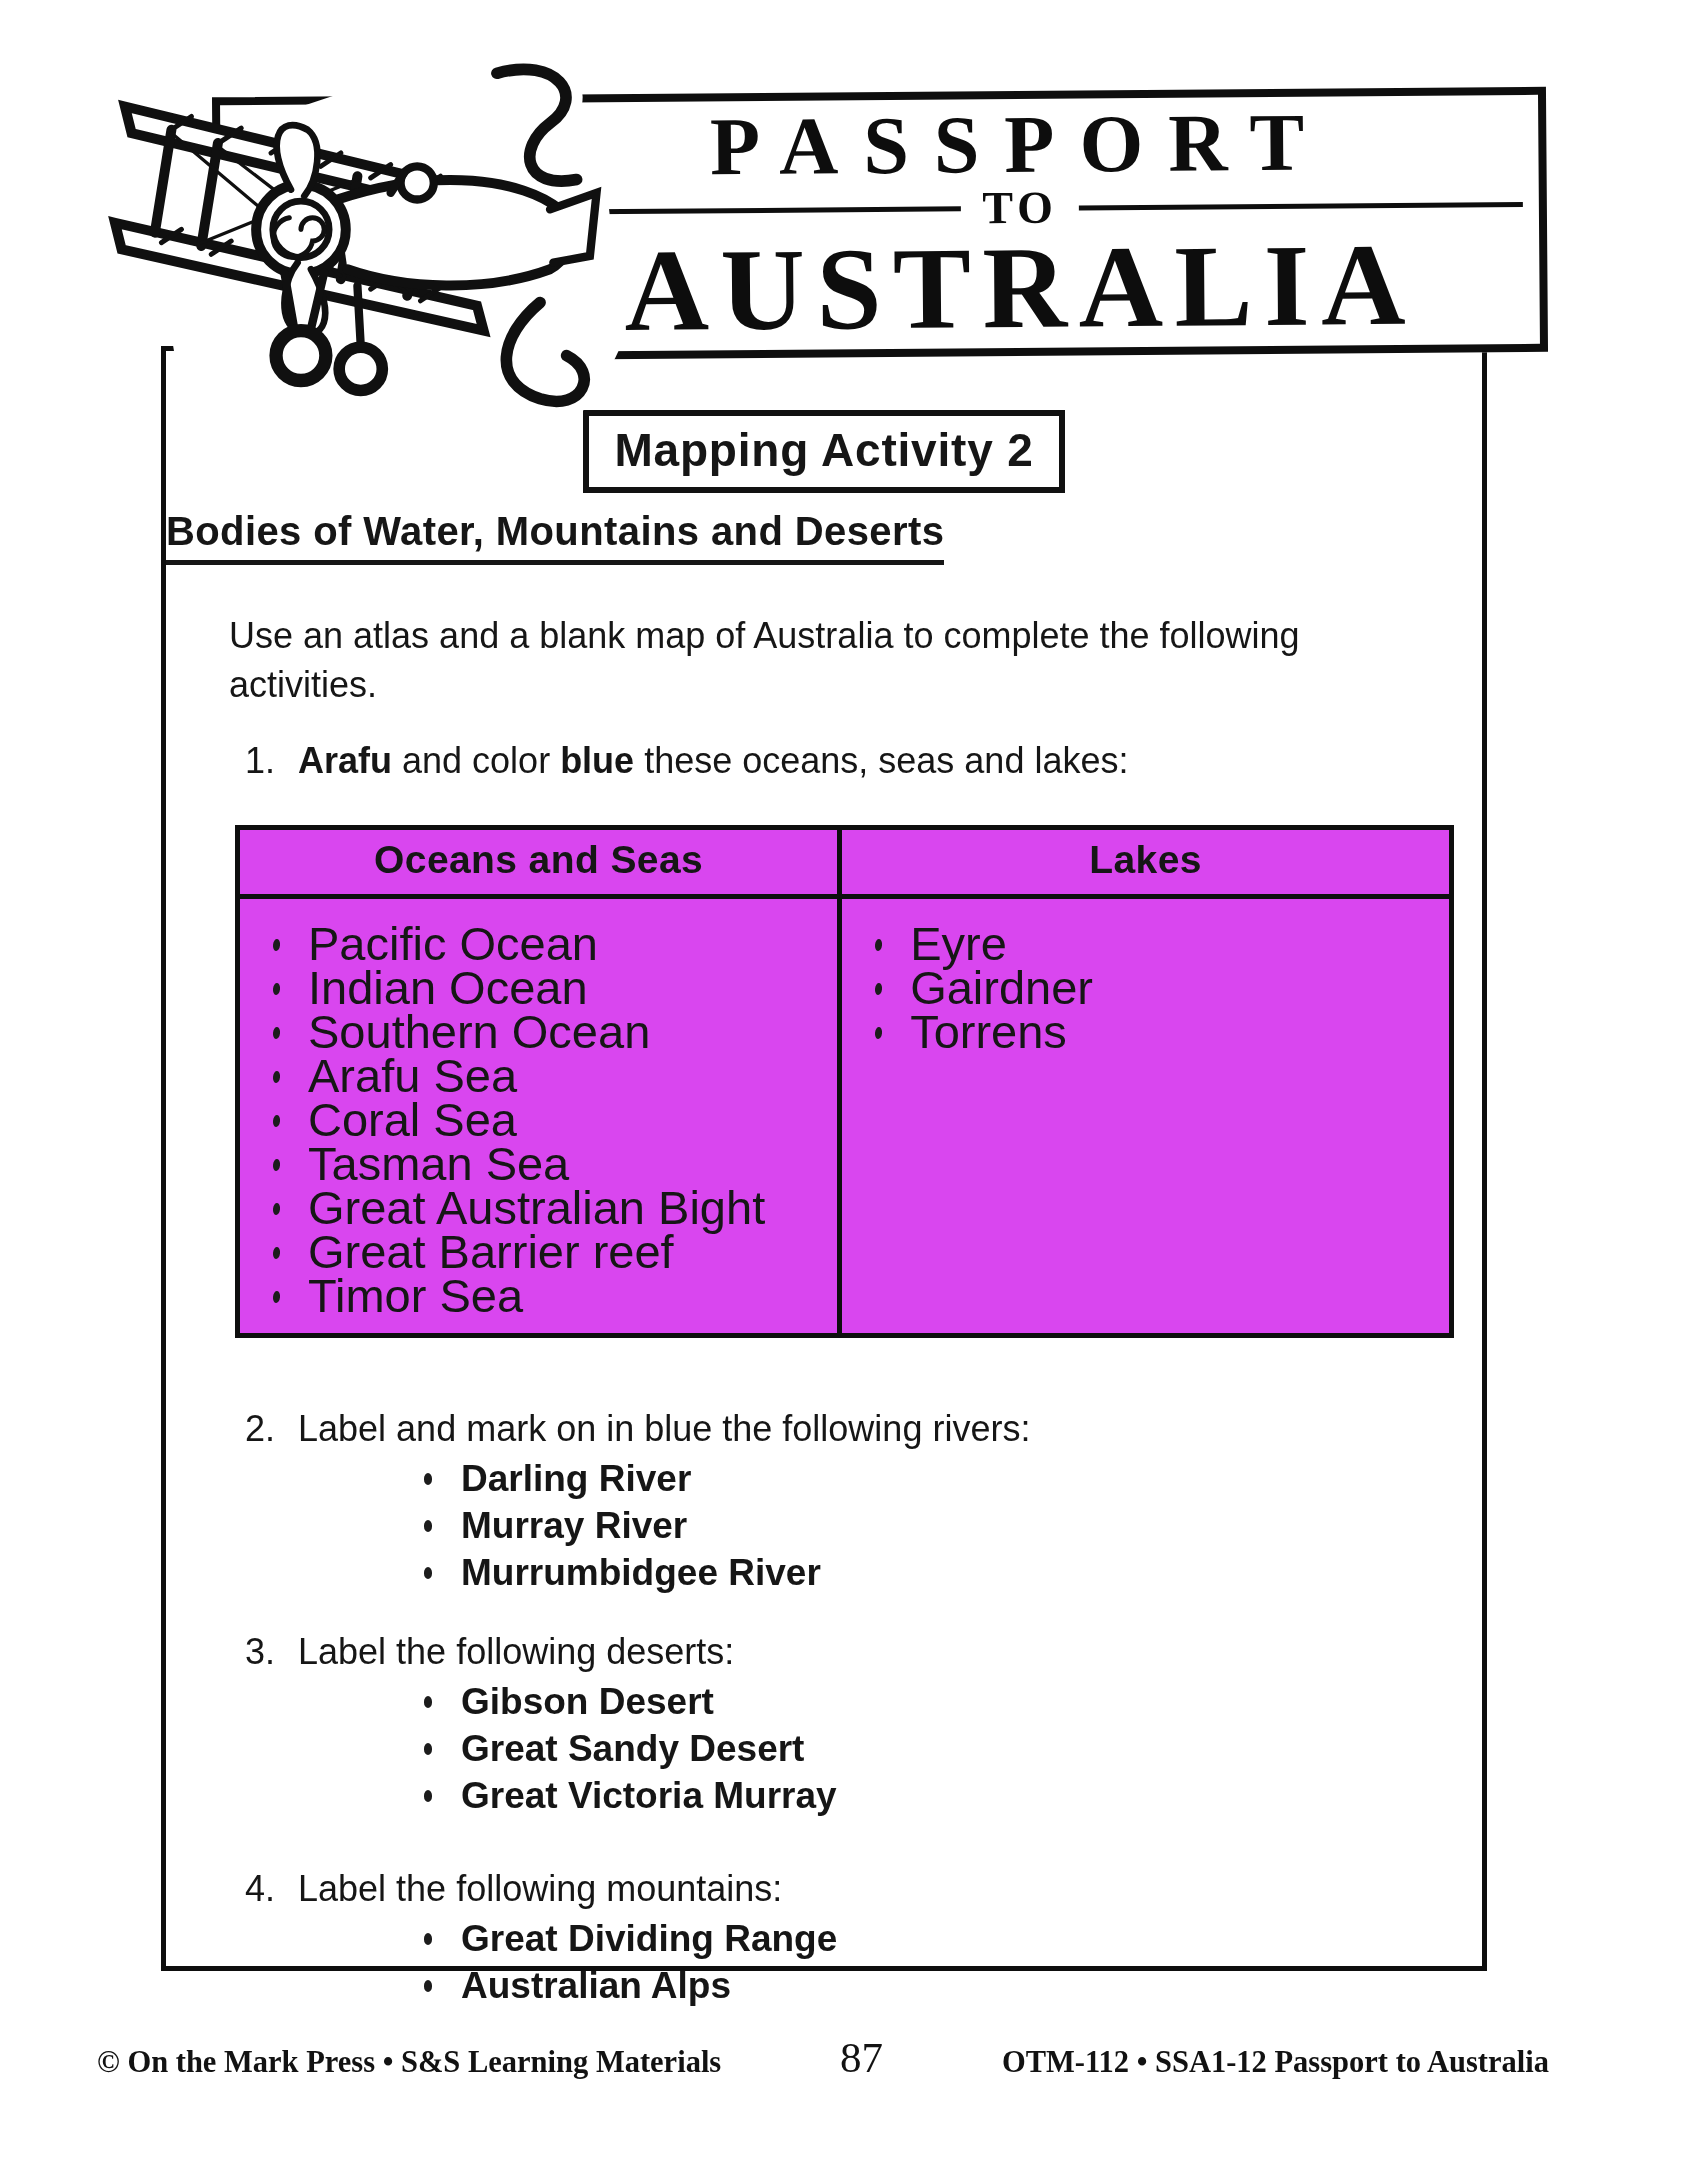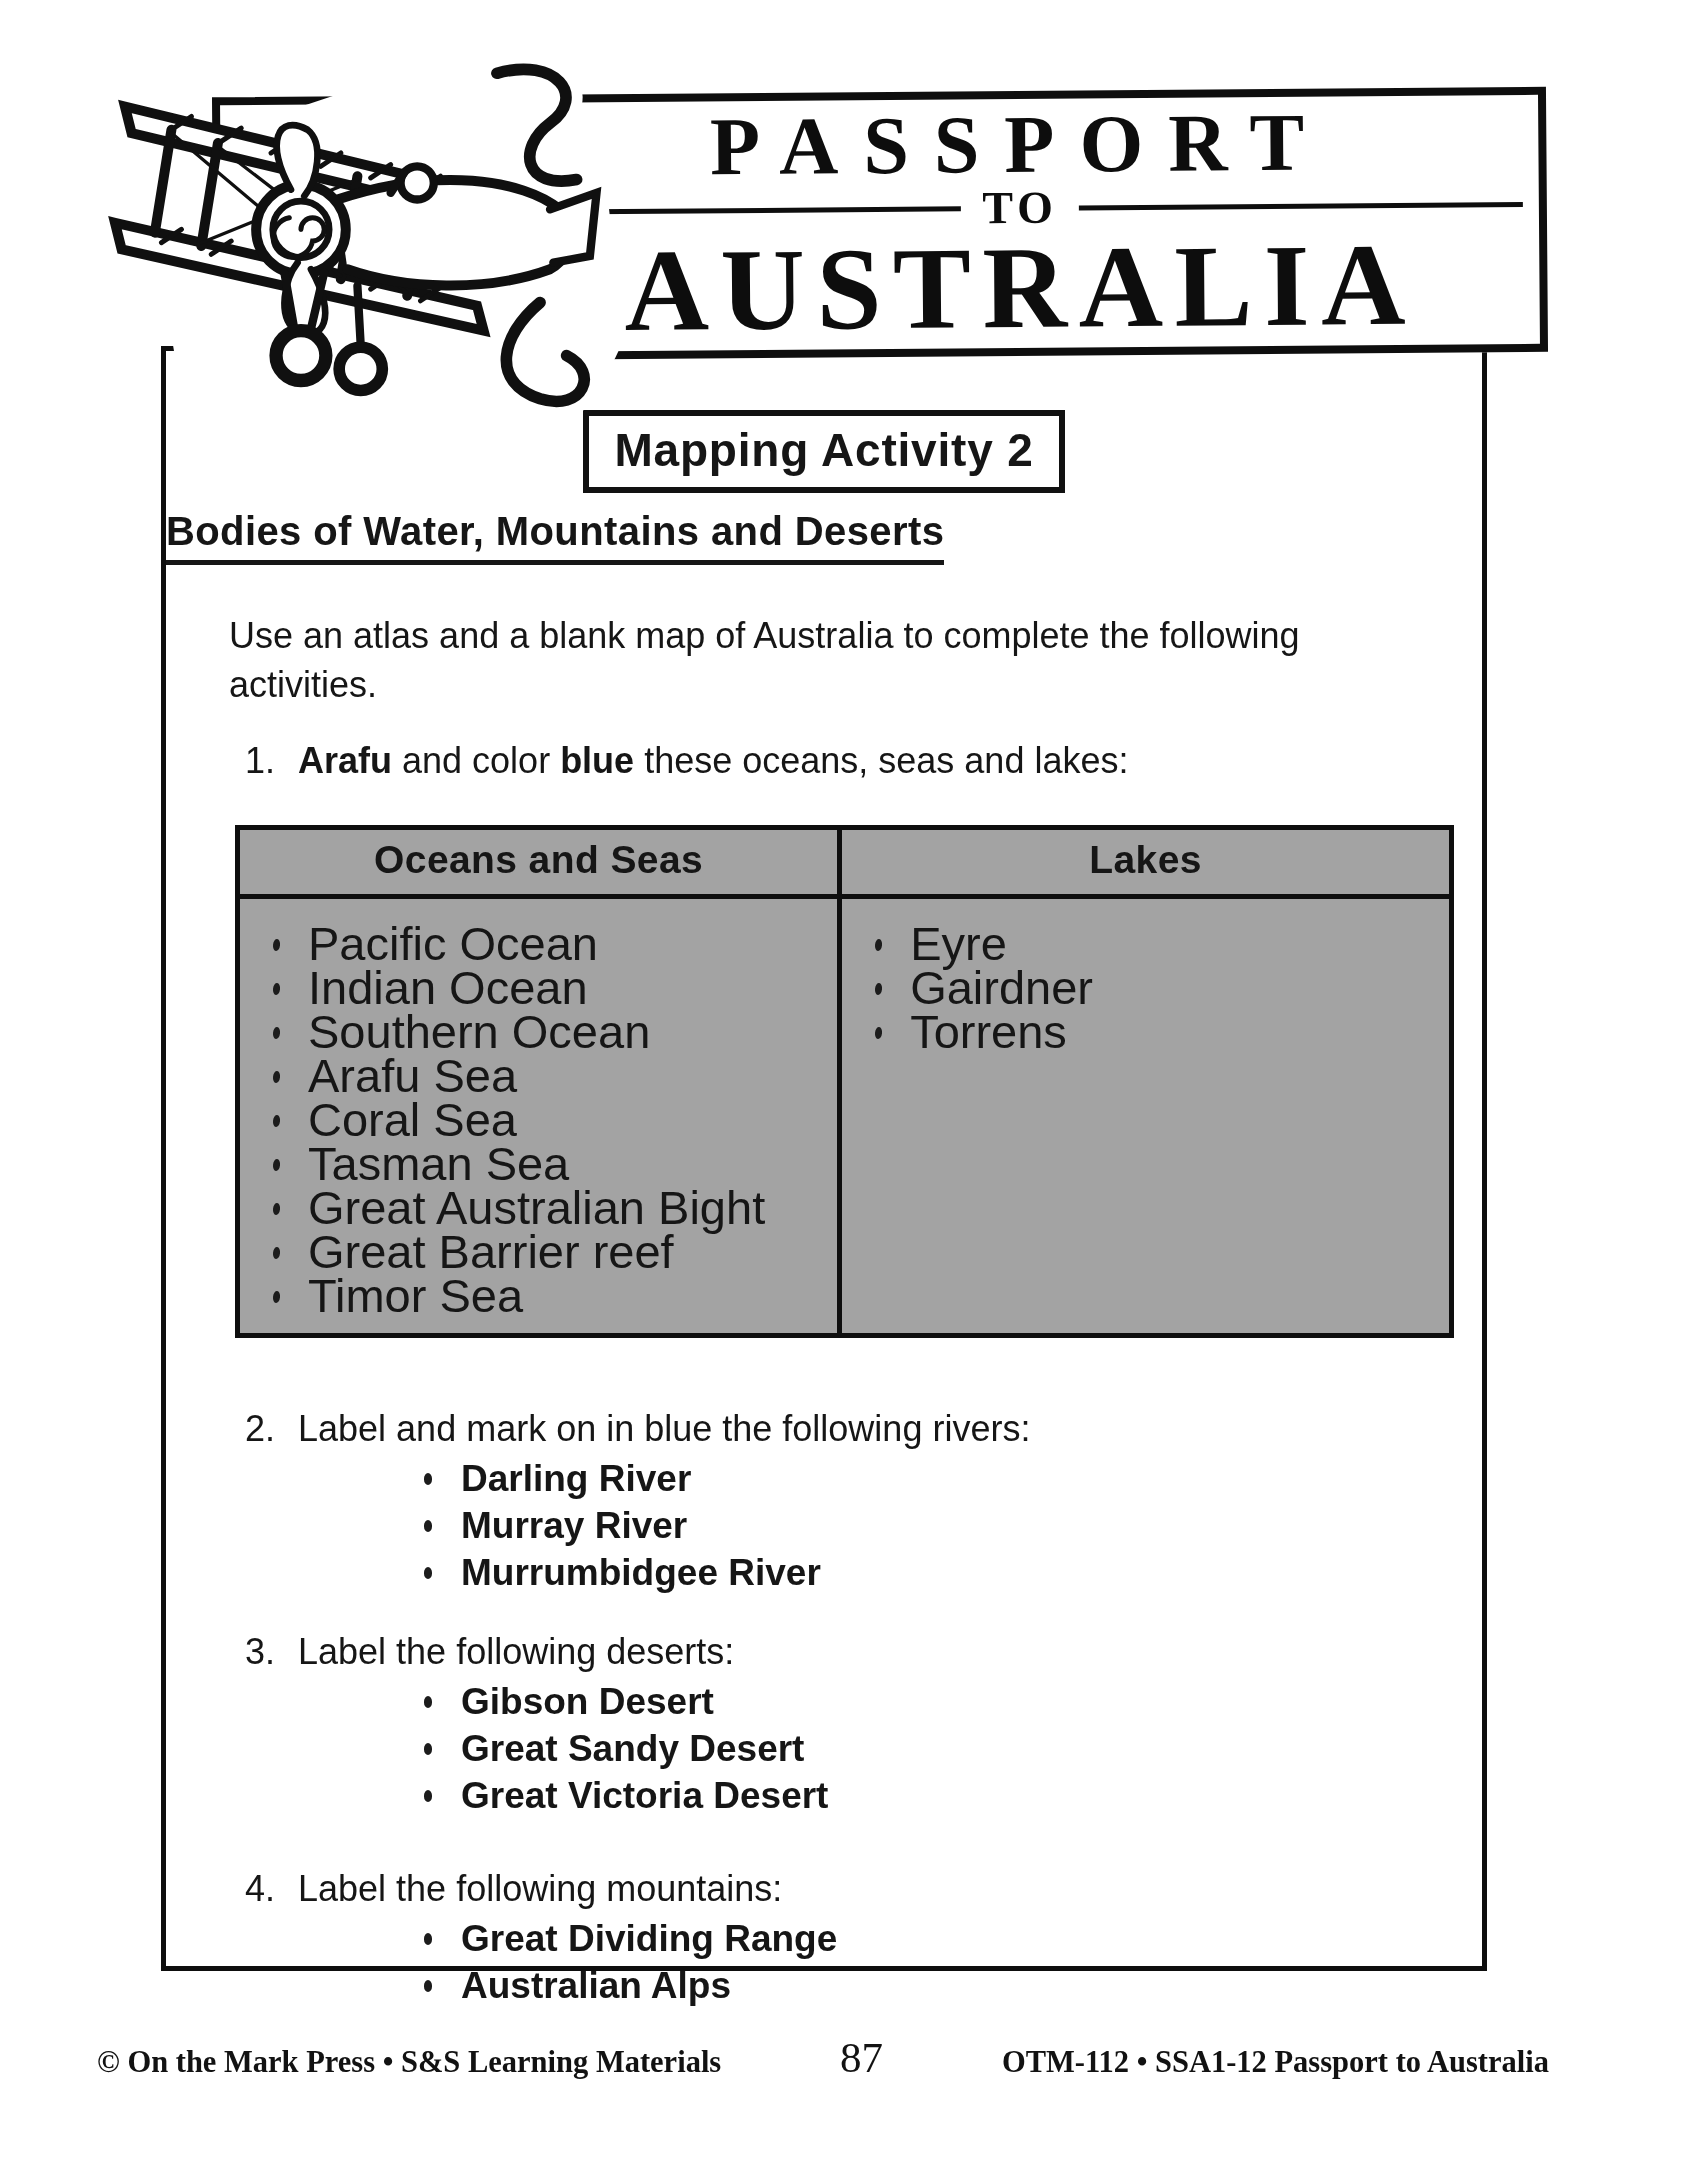--- a/index.html
+++ b/index.html
@@ -41,21 +41,21 @@
   .intro{margin:46px 49px 0 63px;max-width:1228px;font-size:36px;line-height:49px;}
   .task{display:flex;margin-left:79px;font-size:36px;line-height:43px;}
   .task .num{width:53px;flex:none;}
   .task-1{margin-top:30px;}
   .task-2{margin-top:69px;}
   .task-3{margin-top:38px;}
   .task-4{margin-top:43px;}
   .task b{font-weight:700;}
   
   table.water-table{
-    margin:43px 0 0 69px;width:1219px;border-collapse:collapse;background:#a3a3a3;
+    margin:43px 0 0 69px;width:1219px;border-collapse:collapse;background:#d946ef;
     table-layout:fixed;
   }
   table.water-table, .water-table th, .water-table td{border:5.8px solid #0e0e0e;}
   .water-table th{
     height:54px;font-size:39px;font-weight:700;text-align:center;
     letter-spacing:0.4px;padding:3.3px 0 6.6px 0;
   }
   .water-table col.c1{width:49.6%;} .water-table col.c2{width:50.4%;}
   .water-table td{vertical-align:top;padding:23px 8.2px 15px 25px;height:387px;}
   ul.dotlist{list-style:none;margin:0;padding:0;}
@@ -212,21 +212,21 @@
     <div class="task task-3">
       <span class="num">3.</span>
       <span>Label the following deserts:</span>
     </div>
     <div class="sublist-block two-col">
       <ul class="boldlist colA">
         <li>Gibson Desert</li>
         <li>Great Sandy Desert</li>
       </ul>
       <ul class="boldlist">
-        <li>Great Victoria Desert</li>
+        <li>Great Victoria Murray</li>
       </ul>
     </div>
 
     <div class="task task-4">
       <span class="num">4.</span>
       <span>Label the following mountains:</span>
     </div>
     <div class="sublist-block">
       <ul class="boldlist">
         <li>Great Dividing Range</li>

